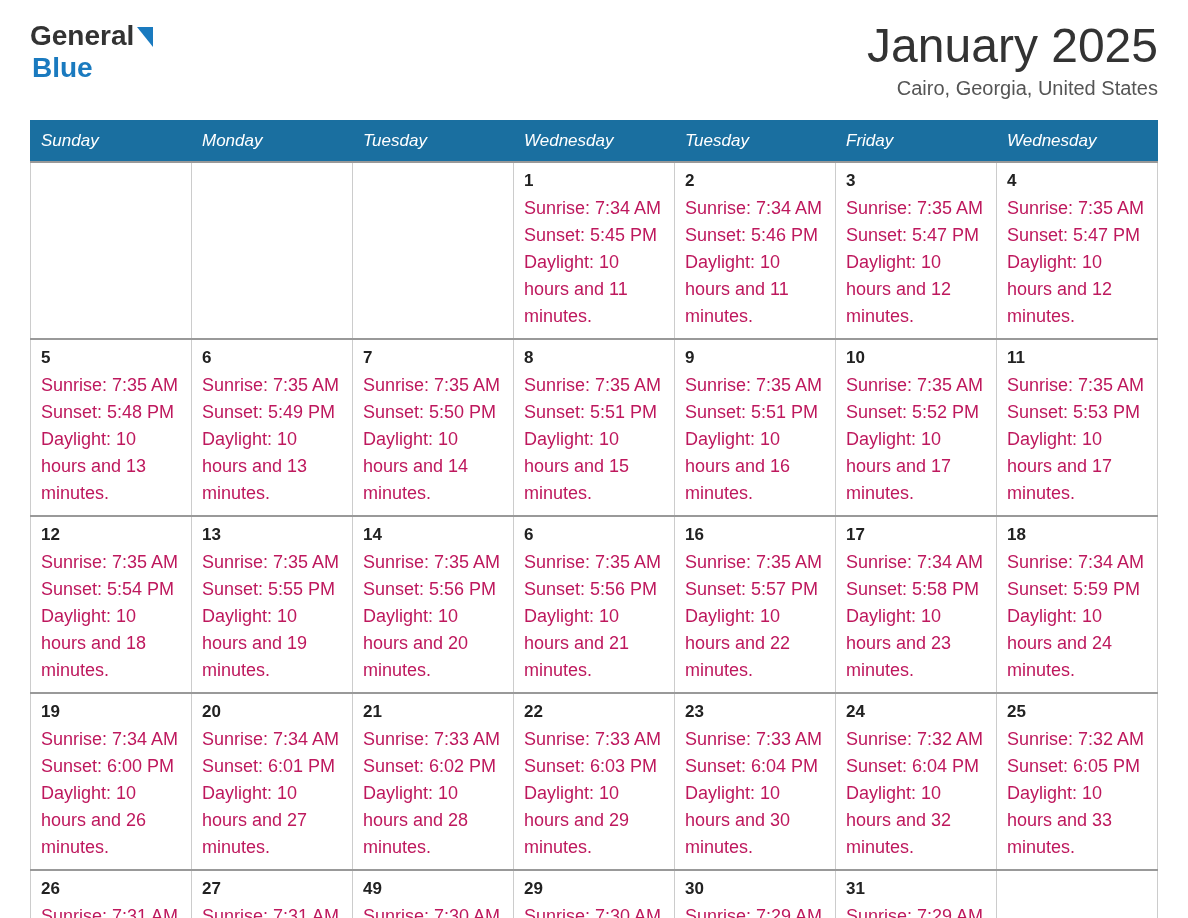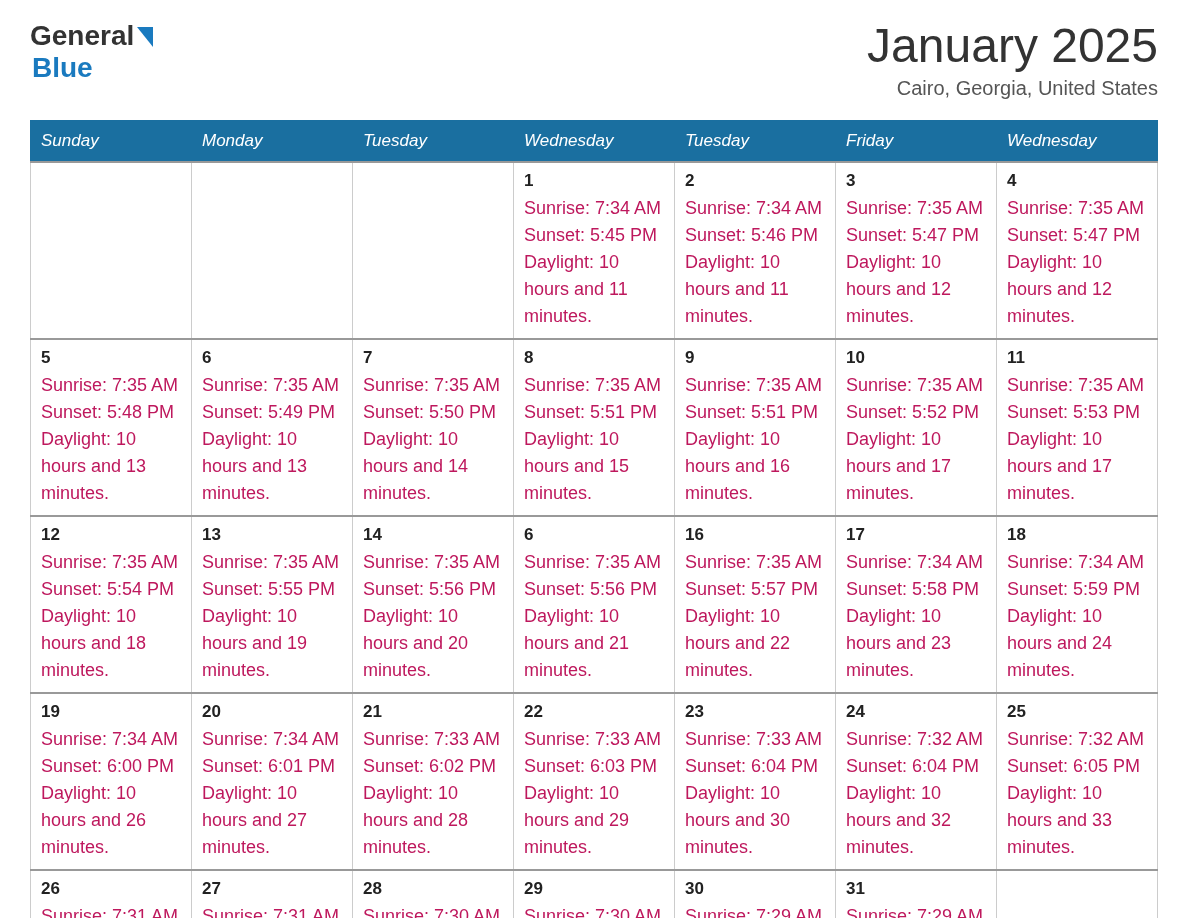--- a/index.html
+++ b/index.html
@@ -237,21 +237,21 @@
       <tr>
         <td>
         <span class="day-number">26</span>
         <span class="day-info">Sunrise: 7:31 AM<br>Sunset: 6:06 PM<br>Daylight: 10 hours and 34 minutes.</span>
       </td>
         <td>
         <span class="day-number">27</span>
         <span class="day-info">Sunrise: 7:31 AM<br>Sunset: 6:07 PM<br>Daylight: 10 hours and 36 minutes.</span>
       </td>
         <td>
-        <span class="day-number">28</span>
+        <span class="day-number">49</span>
         <span class="day-info">Sunrise: 7:30 AM<br>Sunset: 6:08 PM<br>Daylight: 10 hours and 37 minutes.</span>
       </td>
         <td>
         <span class="day-number">29</span>
         <span class="day-info">Sunrise: 7:30 AM<br>Sunset: 6:09 PM<br>Daylight: 10 hours and 39 minutes.</span>
       </td>
         <td>
         <span class="day-number">30</span>
         <span class="day-info">Sunrise: 7:29 AM<br>Sunset: 6:10 PM<br>Daylight: 10 hours and 40 minutes.</span>
       </td>

